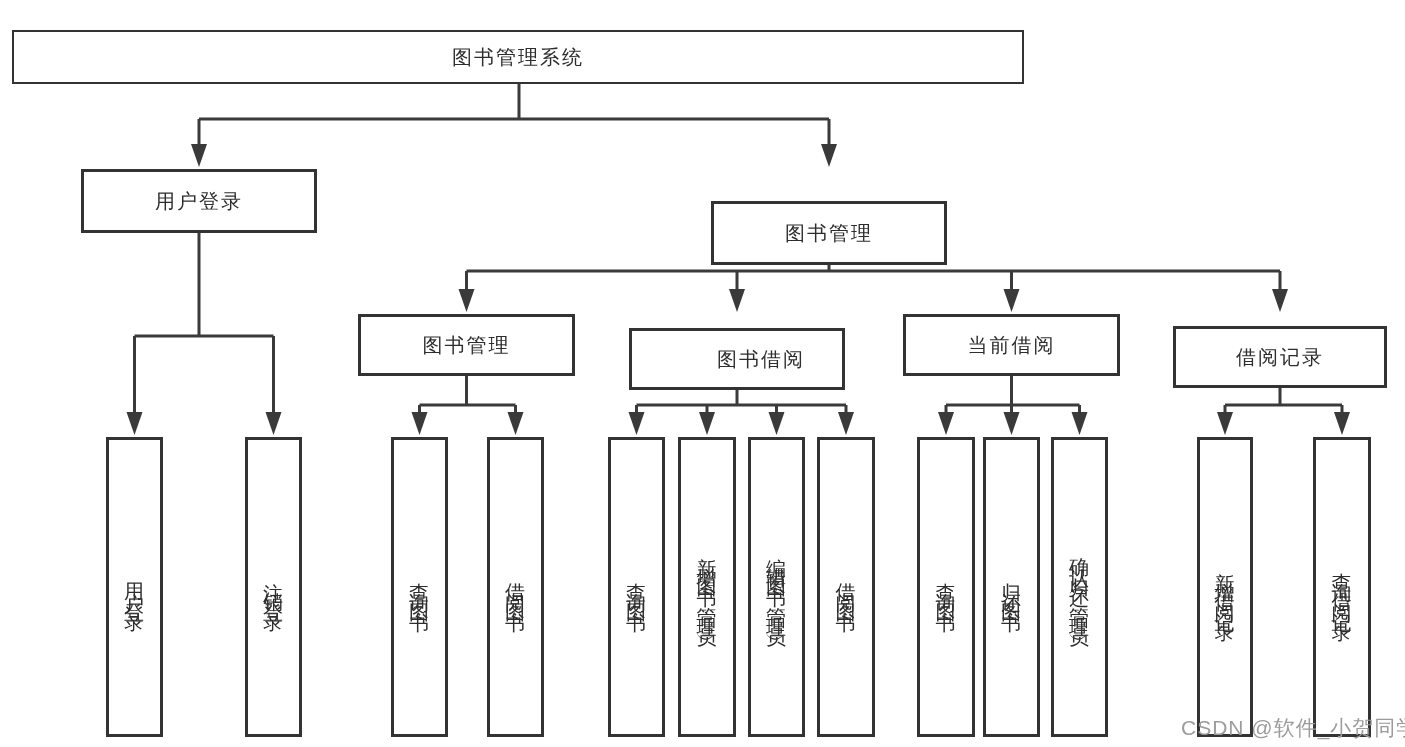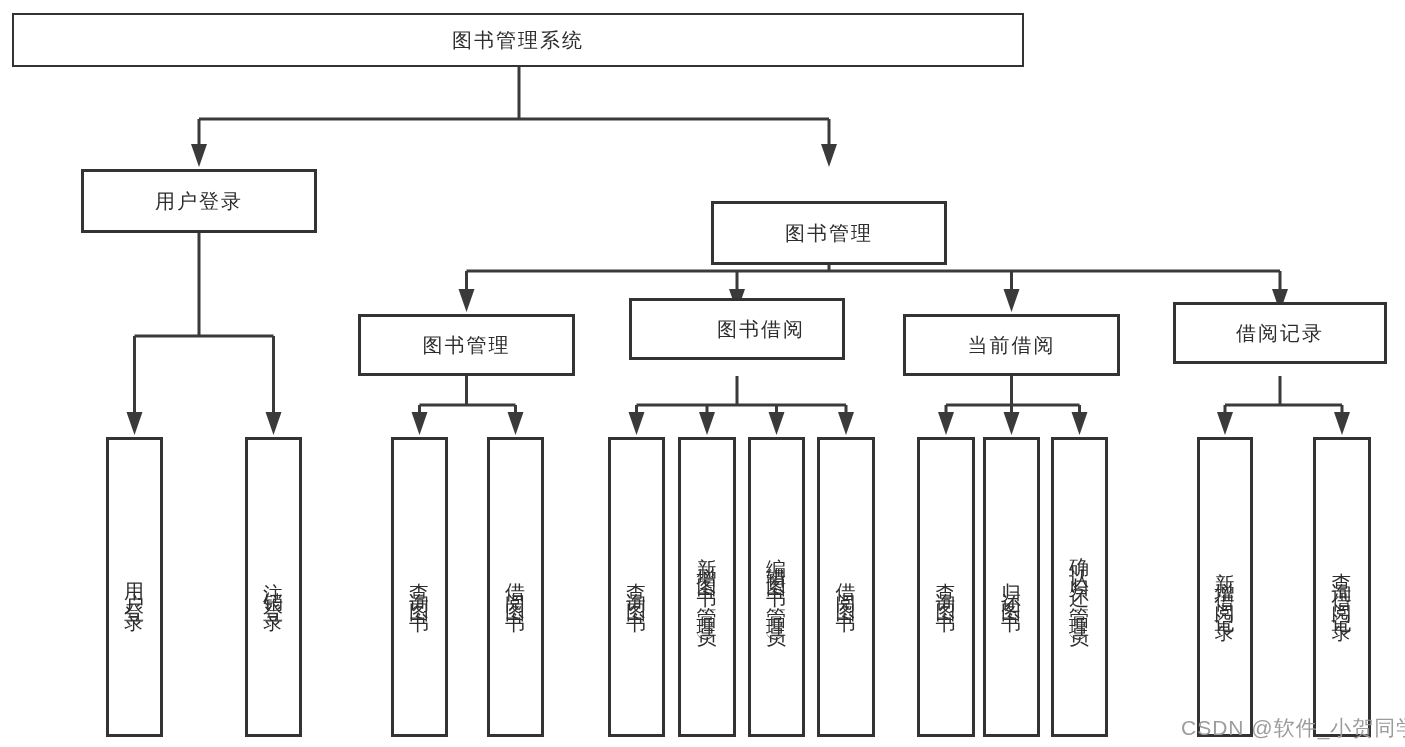--- a/index.html
+++ b/index.html
@@ -108,29 +108,29 @@
       <polygon points="1003.5,412 1019.5,412 1011.5,435"></polygon>
       <polygon points="1071.5,412 1087.5,412 1079.5,435"></polygon>
     </g>
     <g>
       <path d="M1280,376 V405 M1225,405 H1342 M1225,405 V414 M1342,405 V414"></path>
       <polygon points="1217,412 1233,412 1225,435"></polygon>
       <polygon points="1334,412 1350,412 1342,435"></polygon>
     </g>
   </svg>
 
-  <div class="box h root" style="left:12px; top:13px; width:1012px; height:54px;">图书管理系统</div>
+  <div class="box h root" style="left:12px; top:30px; width:1012px; height:54px;">图书管理系统</div>
 
   <div class="box h" style="left:81px; top:169px; width:236px; height:64px;">用户登录</div>
   <div class="box h" style="left:711px; top:169px; width:236px; height:64px;margin-top:32px;">图书管理</div>
 
   <div class="box h" style="left:358px; top:314px; width:217px; height:62px;">图书管理</div>
-  <div class="box h" style="left:629px; top:298px; width:216px; height:62px;padding-left:48px;">图书借阅</div>
+  <div class="box h" style="left:629px; top:328px; width:216px; height:62px;padding-left:48px;">图书借阅</div>
   <div class="box h" style="left:903px; top:314px; width:217px; height:62px;">当前借阅</div>
-  <div class="box h" style="left:1173px; top:302px; width:214px; height:62px;">借阅记录</div>
+  <div class="box h" style="left:1173px; top:326px; width:214px; height:62px;">借阅记录</div>
 
   <div class="box v" style="left:106px; top:437px; width:57px; height:300px;">用户登录</div>
   <div class="box v" style="left:245px; top:437px; width:57px; height:300px;">注销登录</div>
 
   <div class="box v" style="left:391px; top:437px; width:57px; height:300px;">查询图书</div>
   <div class="box v" style="left:487px; top:437px; width:57px; height:300px;">借阅图书</div>
 
   <div class="box v" style="left:608px; top:437px; width:57px; height:300px;">查询图书</div>
   <div class="box v" style="left:678px; top:437px; width:58px; height:300px;">新增图书（管理员）</div>
   <div class="box v" style="left:748px; top:437px; width:57px; height:300px;">编辑图书（管理员）</div>

